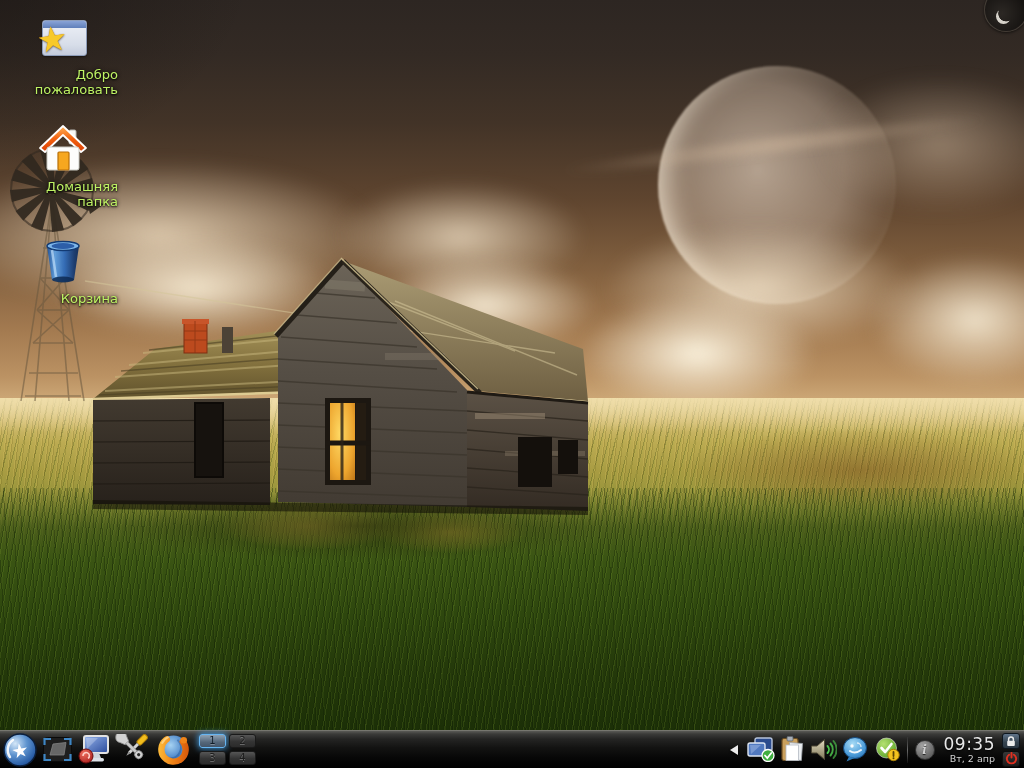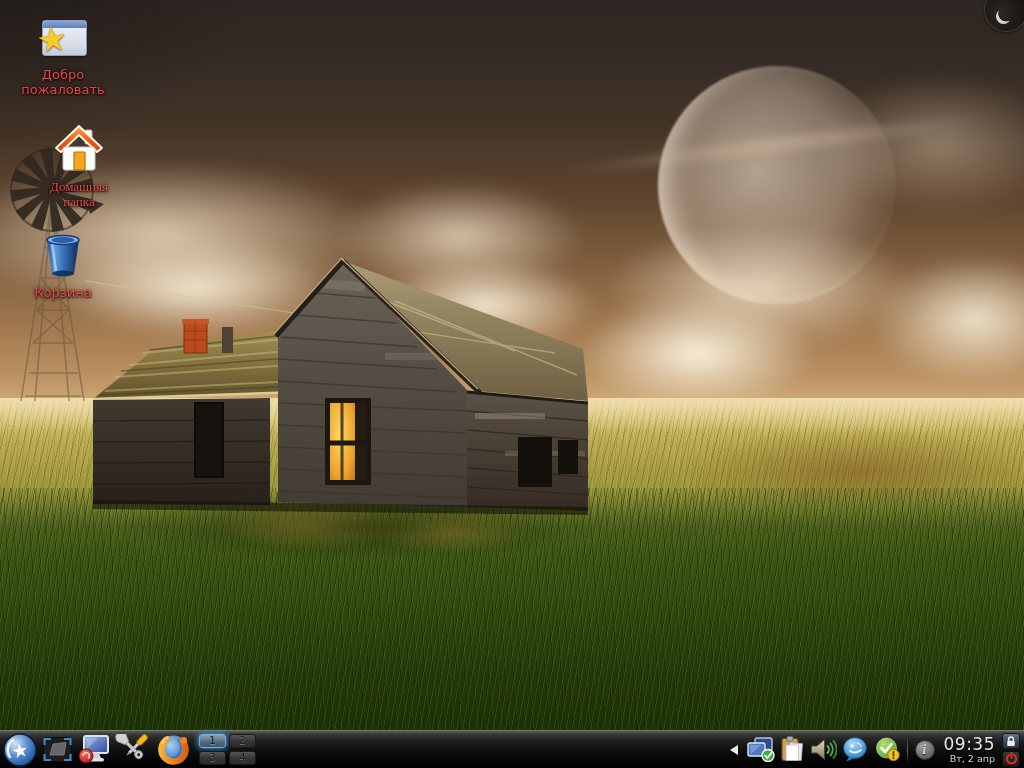--- a/index.html
+++ b/index.html
@@ -75,25 +75,25 @@
   .cashew{position:absolute;left:984px;top:-12px;width:44px;height:44px;border-radius:50%;
     background:radial-gradient(circle at 40% 58%, #2c2824, #161311 68%);
     border:1px solid rgba(120,108,96,.45);z-index:6;
     box-shadow:0 1px 3px rgba(0,0,0,.6);}
   .cashew::after{content:"";position:absolute;left:11px;top:20px;width:15px;height:15px;border-radius:50%;
     background:radial-gradient(circle at 68% 30%, transparent 52%, #d6d2ca 56%);}
 
   
   .dicon{position:absolute;width:110px;text-align:center;z-index:10;cursor:default;}
   .dicon .glyph{display:inline-block;}
-  .dicon .lbl{margin-top:3px;font-size:13px;line-height:15px;color:#ef4444;
-    text-shadow:0 1px 2px #000, 0 0 4px rgba(0,0,0,.9);}
+  .dicon .lbl{margin-top:3px;font-size:13px;line-height:15px;color:#bef264;
+    text-shadow:0 1px 2px #000, 0 0 4px rgba(0,0,0,.9);text-align:right;}
   .di-welcome{left:8px;top:20px;}
-  .di-home{left:24px;top:124px;font-family:Liberation Serif, serif;}
-  .di-trash{left:8px;top:234px;}
+  .di-home{left:8px;top:124px;}
+  .di-trash{left:8px;top:240px;}
 
   .win-icon{position:relative;width:48px;height:40px;}
   .win-frame{position:absolute;left:3px;top:0;width:45px;height:36px;border-radius:3px;
     background:linear-gradient(#eef1f7,#d7dde9 70%,#c4ccdc);border:1px solid #8d9cb8;
     box-shadow:0 1px 2px rgba(0,0,0,.45);}
   .win-frame::before{content:"";position:absolute;left:0;top:0;right:0;height:7px;
     border-radius:2px 2px 0 0;background:linear-gradient(#89a3d6,#5f7fba);}
   .win-star{position:absolute;left:-2px;top:2px;font-size:34px;line-height:34px;color:#f7c92a;
     text-shadow:0 0 1px #b06a00, 0 1px 2px rgba(0,0,0,.5);transform:rotate(-8deg);}
 

